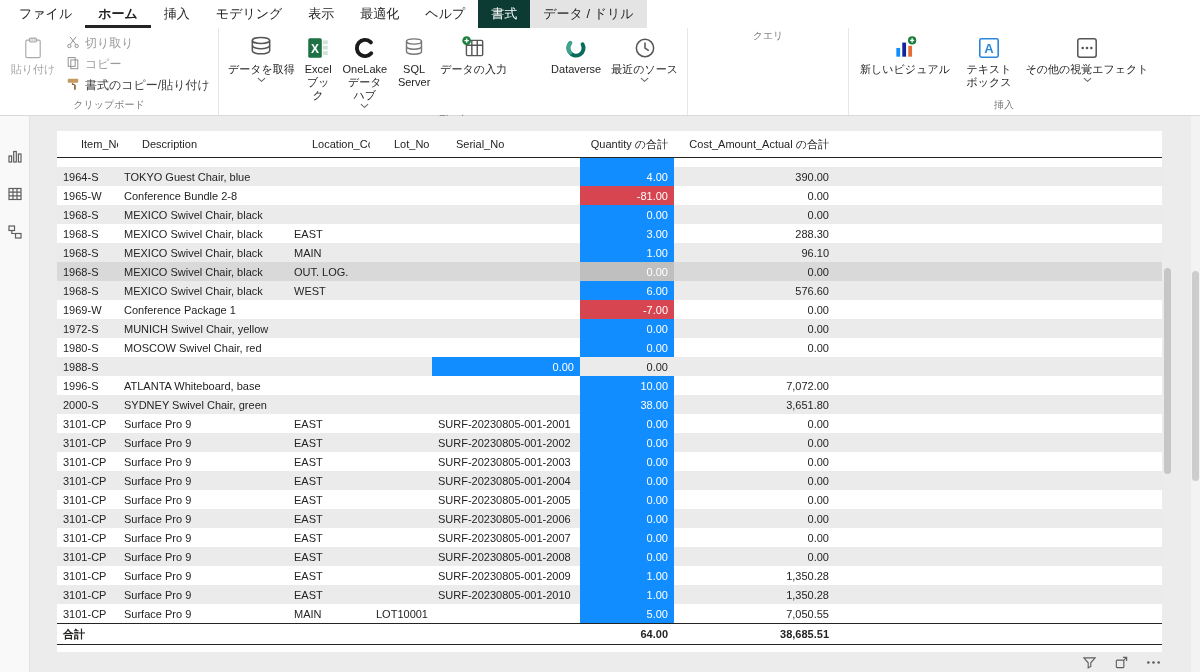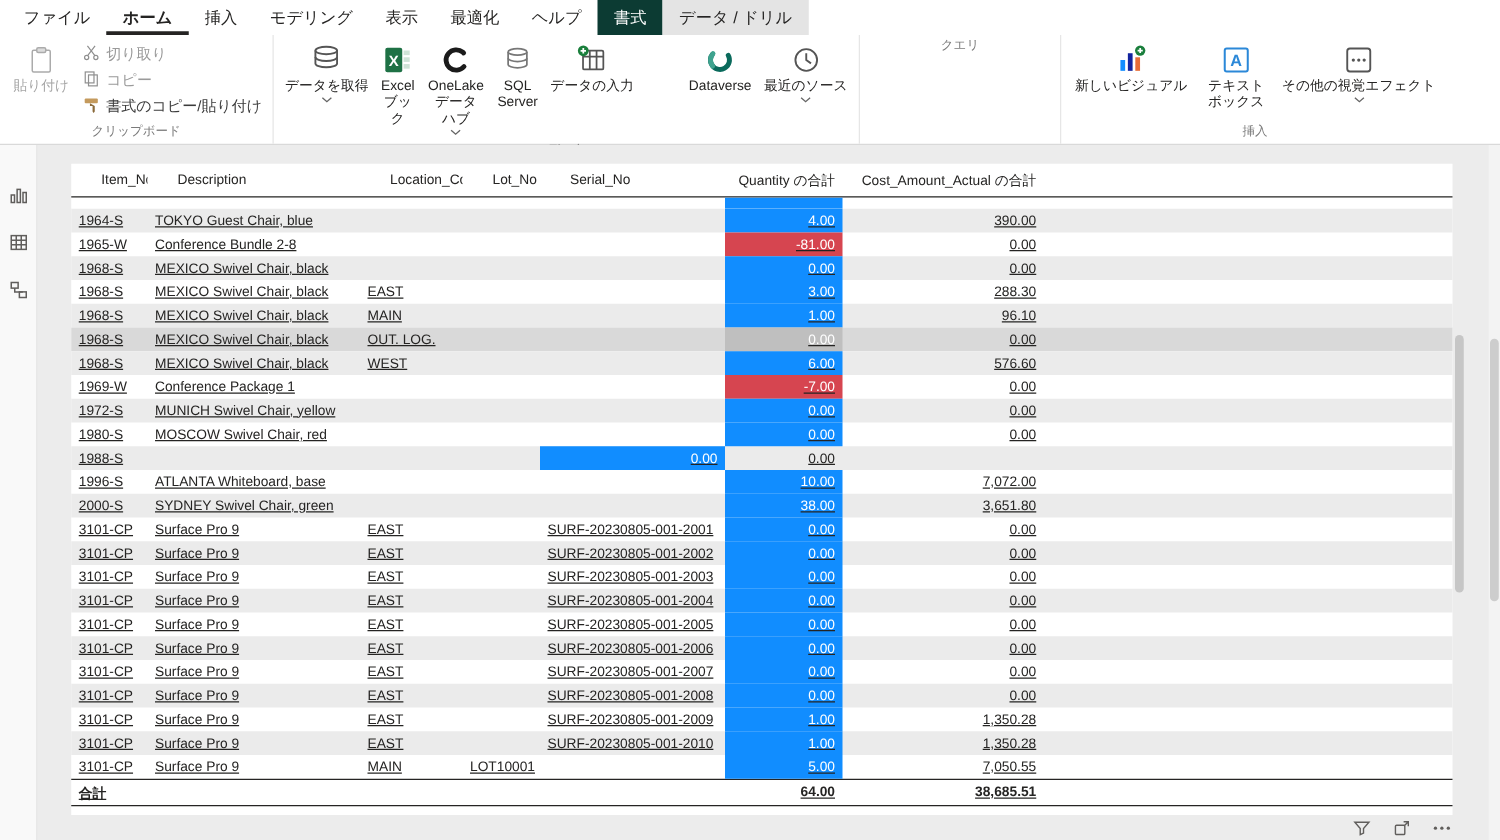--- a/index.html
+++ b/index.html
@@ -32,21 +32,21 @@
   
   .workspace{position:relative;height:556px;background:#ececec;}
   .rail{position:absolute;left:0;top:0;width:30px;height:100%;background:#f9f9f9;border-right:1px solid #e2e2e2;display:flex;flex-direction:column;align-items:center;padding-top:30px;gap:18px;box-sizing:border-box;}
   .railbtn{width:20px;height:20px;display:flex;align-items:center;justify-content:center;border-radius:2px;}
   
   .visual{position:absolute;left:57px;top:15px;width:1105px;height:521px;background:#ffffff;}
   .grid{display:grid;grid-template-columns:61px 170px 82px 62px 148px 94px 161px;}
   .thead{height:26px;border-bottom:1px solid #252423;align-items:center;font-size:11px;color:#252423;}
   .th{padding-left:24px;white-space:nowrap;overflow:hidden;}
   .th.r{text-align:right;padding-right:6px;padding-left:0;}
-  .trow{height:19px;align-items:center;font-size:11px;text-decoration:underline;}
+  .trow{height:19px;align-items:center;font-size:11px;}
   .trow.clipped{height:9px;overflow:hidden;}
   .trow.stripe{background:#ebebeb;}
   .trow.selected{background:#d9d9d9;}
   .c{padding-left:6px;white-space:nowrap;overflow:hidden;height:100%;display:flex;align-items:center;}
   .c.qty{justify-content:flex-end;padding:0 6px 0 0;color:#ffffff;}
   .c.qty.pos{background:var(--qty-pos,#118DFF);}
   .c.qty.neg{background:var(--qty-neg,#D64550);}
   .c.qty.dim{background:var(--qty-dim,#bfbfbf);}
   .c.cost{justify-content:flex-end;padding:0 6px 0 0;}
   .trow.total{height:20px;border-top:1px solid #252423;border-bottom:1px solid #252423;font-weight:bold;}

